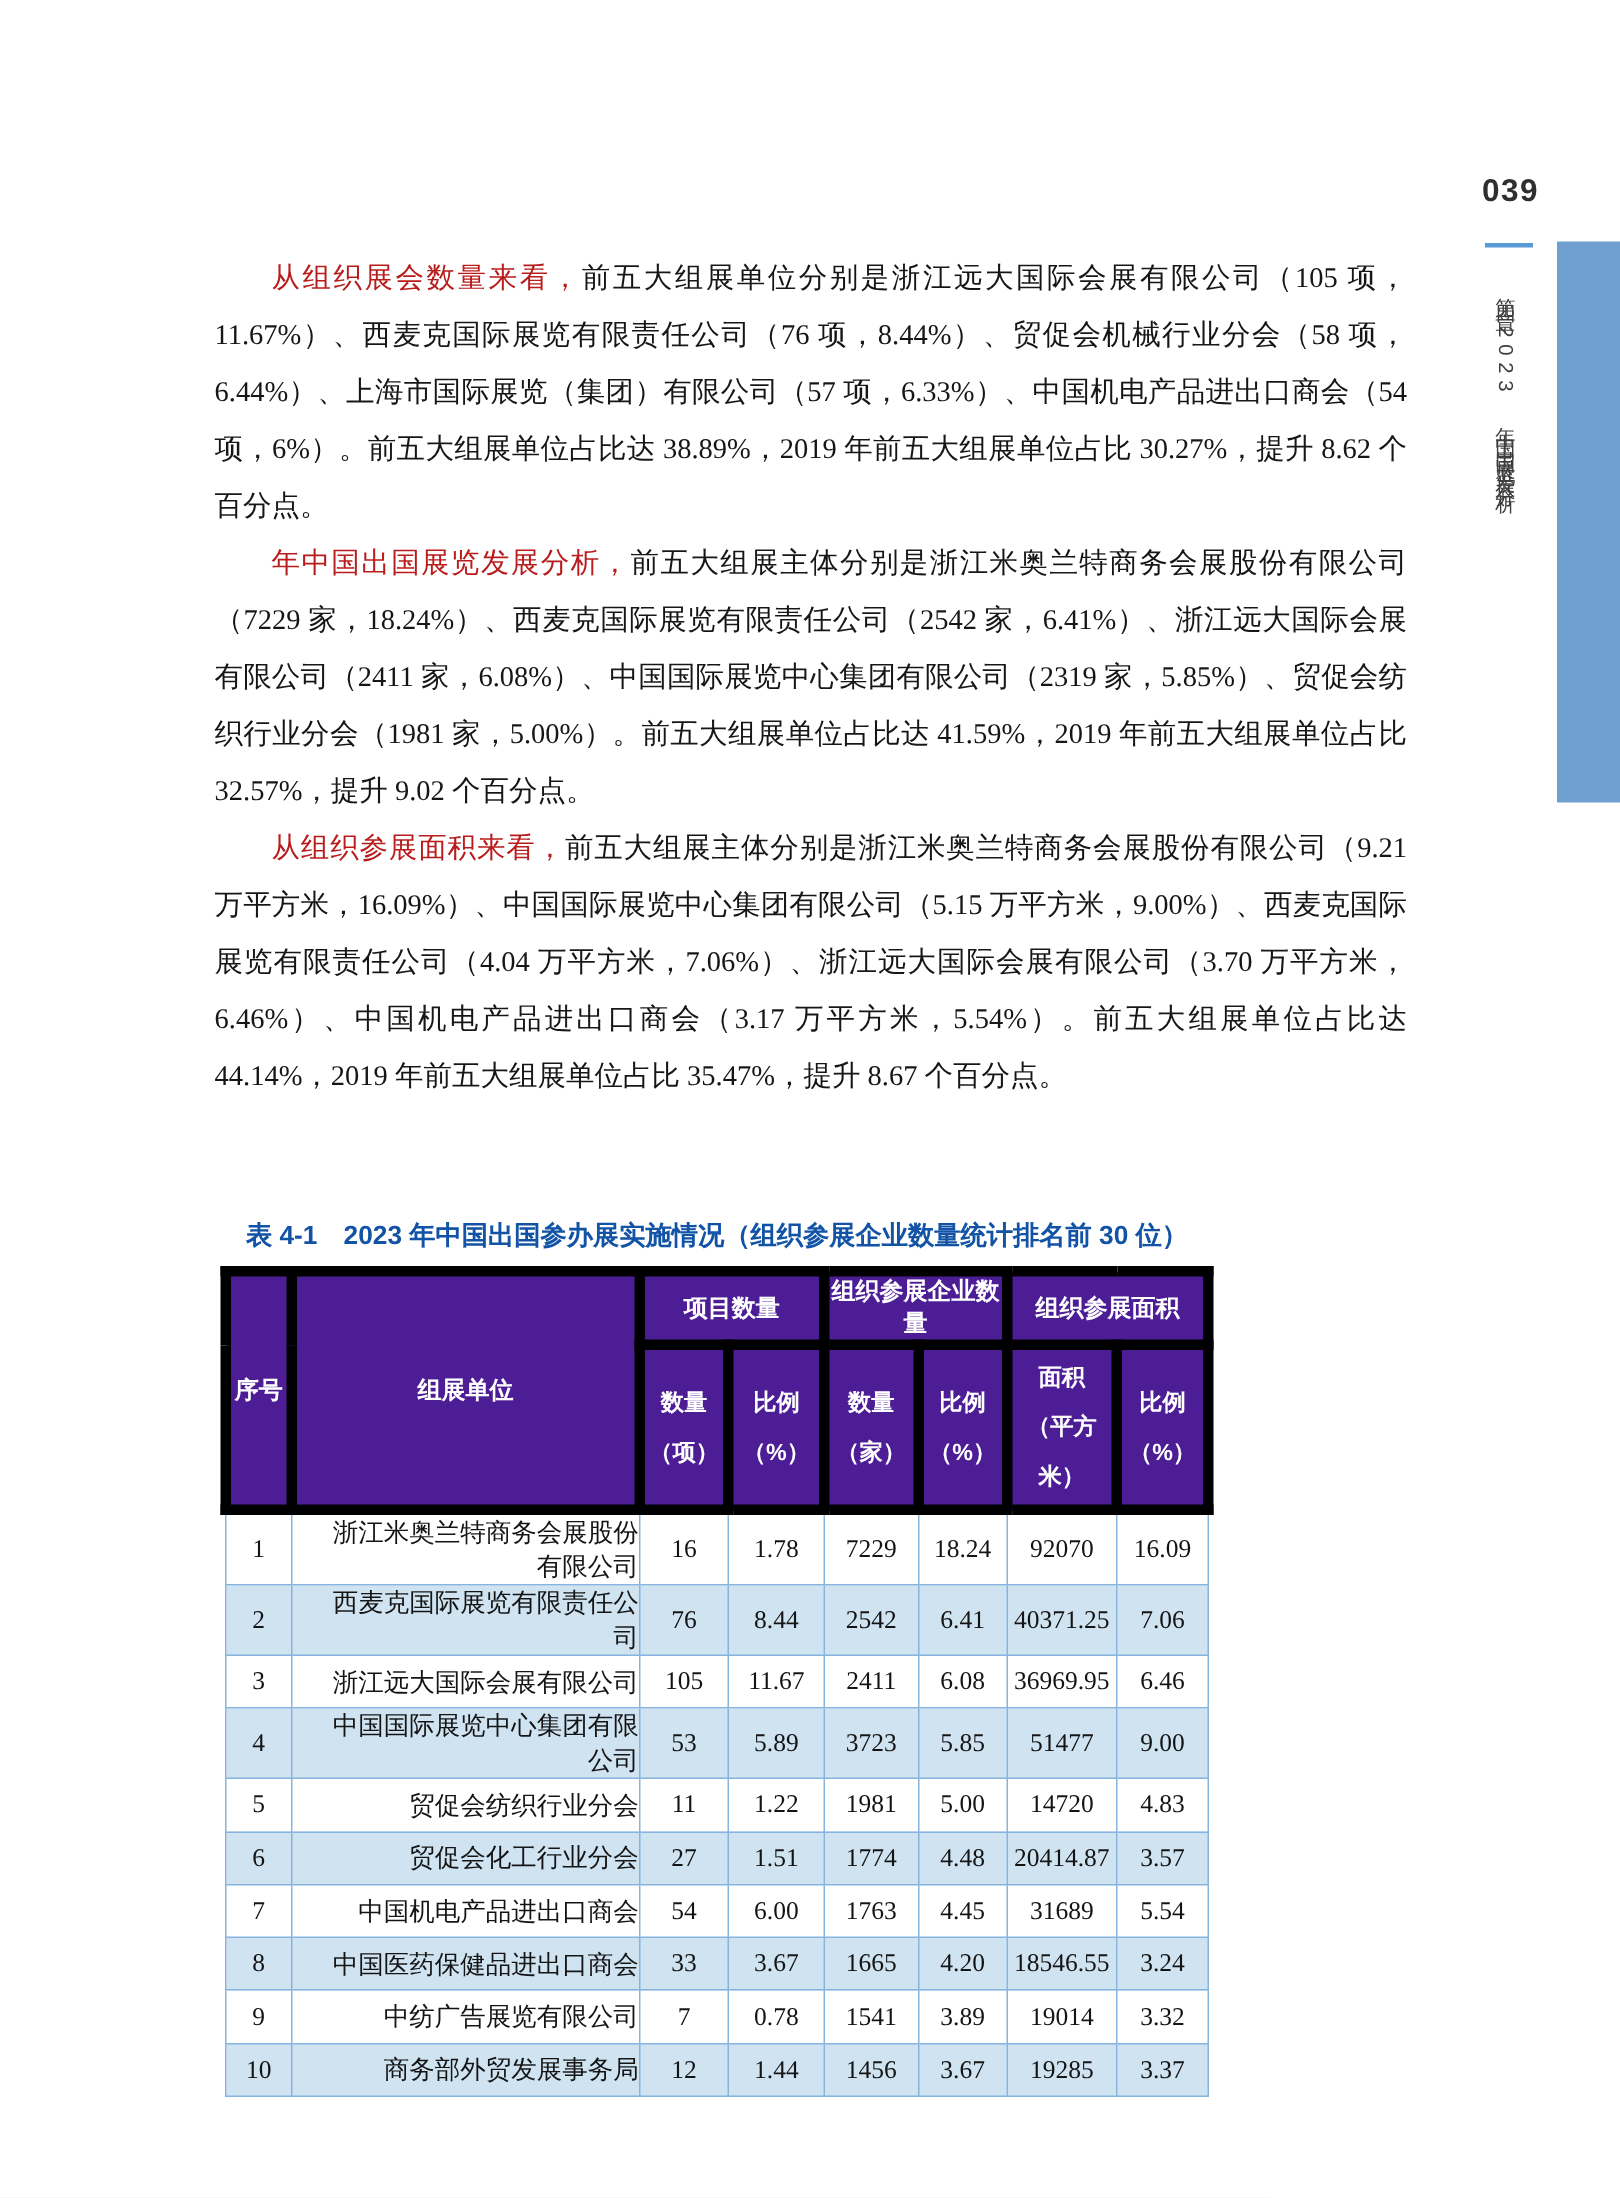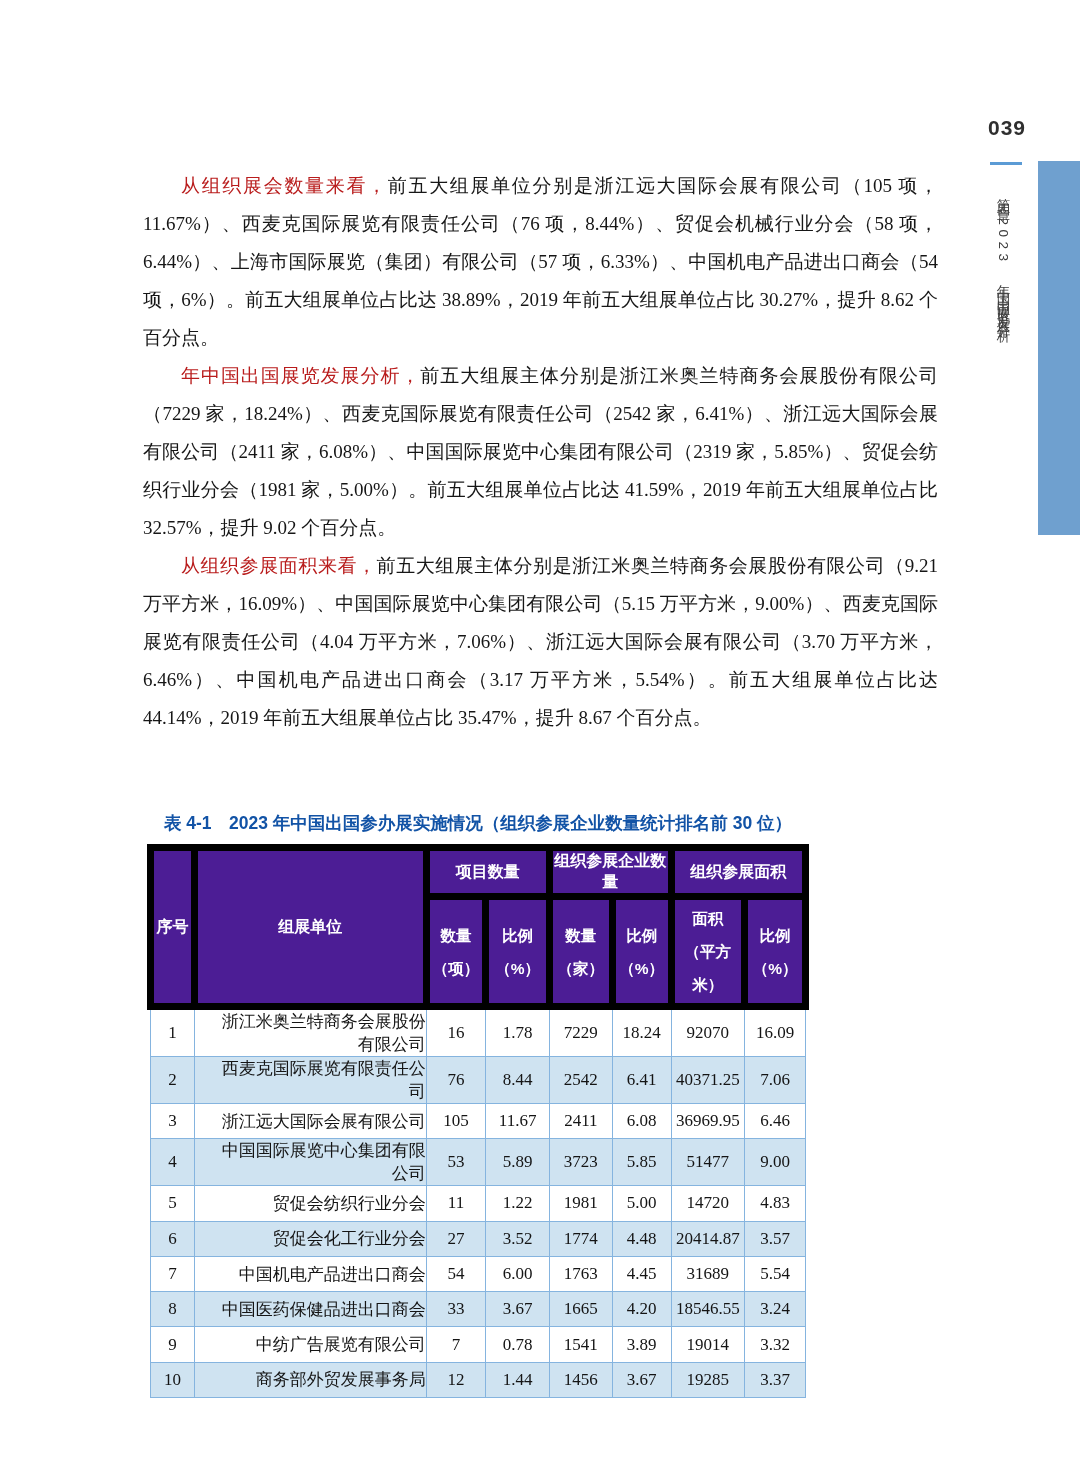--- a/index.html
+++ b/index.html
@@ -192,21 +192,21 @@
             <td>1.22</td>
             <td>1981</td>
             <td>5.00</td>
             <td>14720</td>
             <td>4.83</td>
           </tr>
           <tr class="alt">
             <td>6</td>
             <td class="org">贸促会化工行业分会</td>
             <td>27</td>
-            <td>3.52</td>
+            <td>1.51</td>
             <td>1774</td>
             <td>4.48</td>
             <td>20414.87</td>
             <td>3.57</td>
           </tr>
           <tr>
             <td>7</td>
             <td class="org">中国机电产品进出口商会</td>
             <td>54</td>
             <td>6.00</td>

